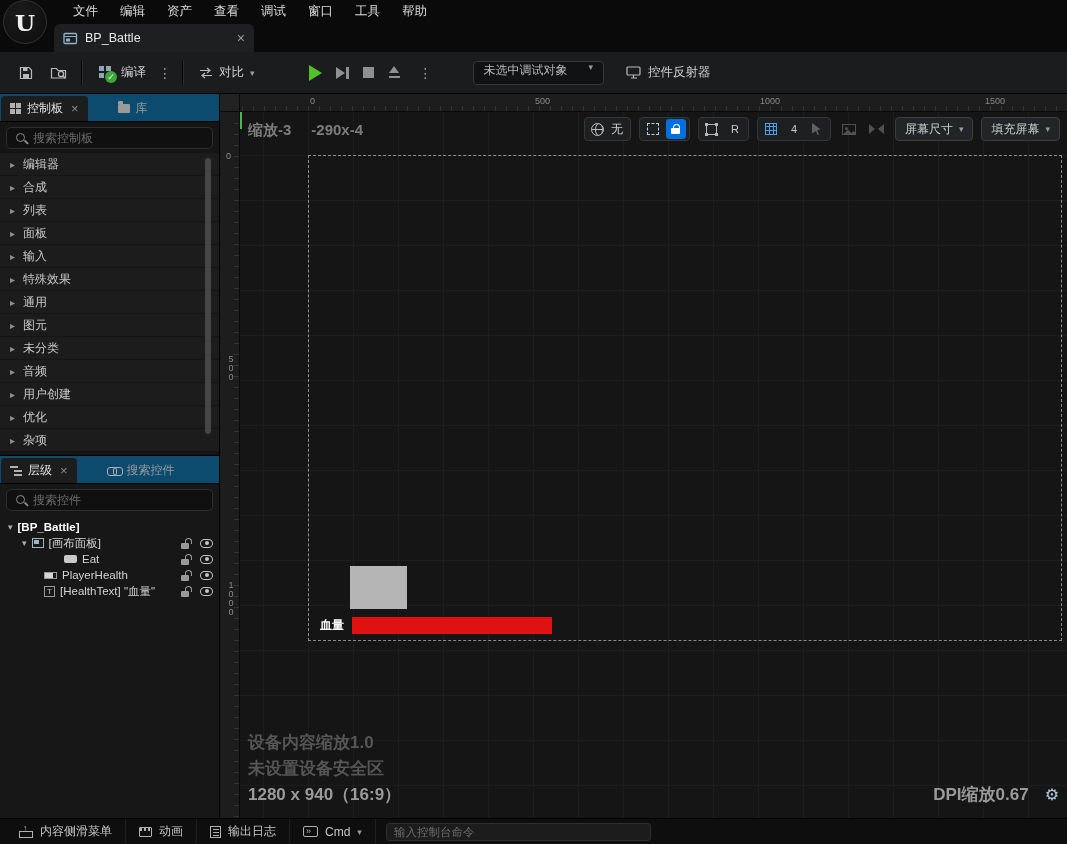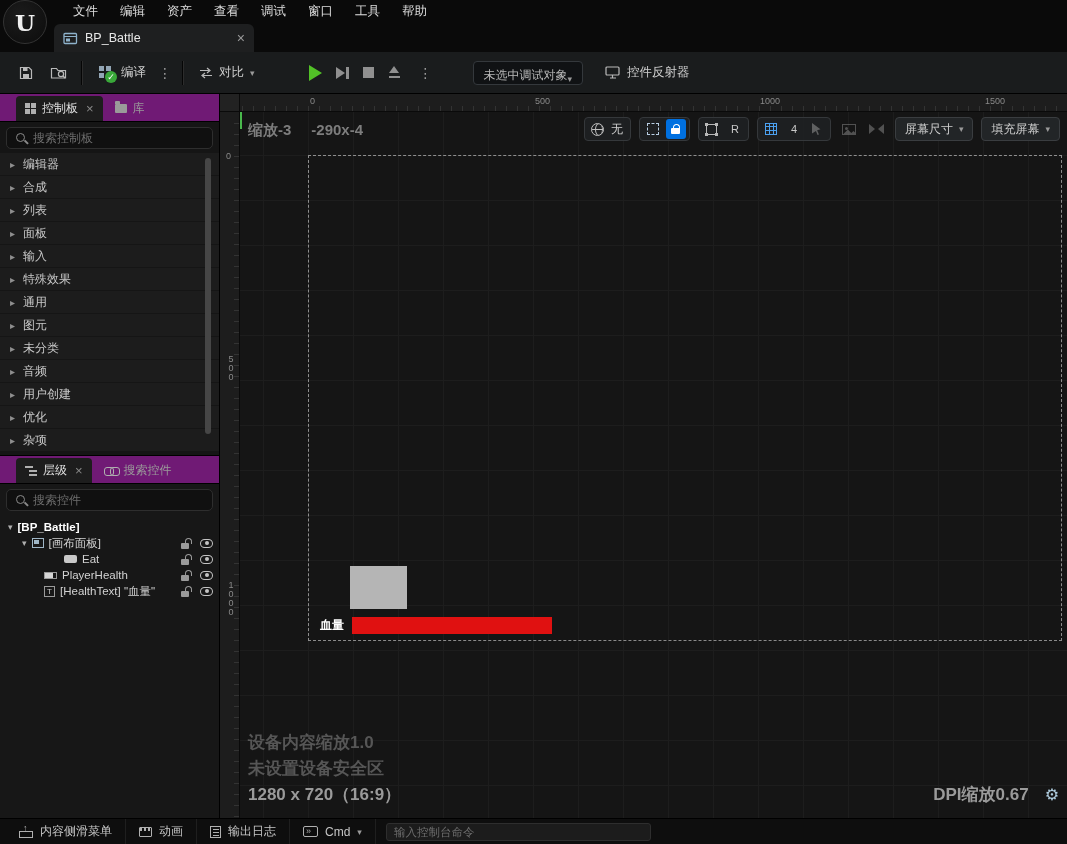--- a/index.html
+++ b/index.html
@@ -29,27 +29,27 @@
   .chev{font-size:9px;color:#9a9a9a}
   .play-tri{width:0;height:0;border-left:13px solid var(--play-green,#52c127);border-top:8px solid transparent;border-bottom:8px solid transparent}
   .transport{display:flex;align-items:center;gap:14px;margin-left:46px}
   .step-ic{display:flex;align-items:center}
   .step-ic i{width:0;height:0;border-left:9px solid #909090;border-top:6px solid transparent;border-bottom:6px solid transparent;display:block}
   .step-ic b{width:2.5px;height:12px;background:#909090;display:block;margin-left:1.5px}
   .stop-ic{width:11px;height:11px;background:#909090}
   .eject-ic{position:relative;width:13px;height:13px}
   .eject-ic::before{content:"";position:absolute;left:1px;top:0;border-left:5.5px solid transparent;border-right:5.5px solid transparent;border-bottom:7px solid #909090}
   .eject-ic::after{content:"";position:absolute;left:1px;bottom:1px;width:11px;height:2.5px;background:#909090}
-  .debug-ddl{display:flex;align-items:flex-end;gap:0;height:24px;margin-left:36px;padding:0 10px;background:#101214;border:1px solid #34383c;border-radius:4px;font-size:12px;color:#b8b8b8;cursor:pointer}
+  .debug-ddl{display:flex;align-items:flex-start;gap:21px;height:24px;margin-left:36px;padding:0 10px;background:#101214;border:1px solid #34383c;border-radius:4px;font-size:12px;color:#b8b8b8;cursor:pointer}
 
   
   .workspace{position:absolute;top:94px;left:0;right:0;bottom:26px;display:flex}
   .left-col{width:220px;flex:0 0 220px;display:flex;flex-direction:column;background:#151515;border-right:1px solid #000}
 
-  .panel-tabs{height:28px;background:#701a75;display:flex;align-items:flex-end;padding-left:16px;gap:3px;border-bottom:1px solid #000;flex:0 0 28px}
+  .panel-tabs{height:28px;background:#0c4a6e;display:flex;align-items:flex-end;padding-left:1px;gap:21px;border-bottom:1px solid #000;flex:0 0 28px}
   .panel-tab{height:25px;display:flex;align-items:center;gap:6px;padding:0 9px;border-radius:4px 4px 0 0;color:#9a9a9a;font-size:12px;cursor:pointer}
   .panel-tab.active{background:#1d1d1d;color:#e2e2e2}
   .tab-x{color:#8a8a8a;font-size:13px;margin-left:2px;cursor:pointer}
 
   .searchbox{margin:5px 6px 4px 6px;height:22px;background:#101010;border:1px solid #2e2e2e;border-radius:5px;display:flex;align-items:center;gap:6px;padding:0 8px;flex:0 0 22px}
   .searchbox input{flex:1;background:transparent;border:none;outline:none;color:#f9a8d4;font-size:12px;font-family:inherit}
   .searchbox input::placeholder{color:#6d6d6d}
   .mag{position:relative;width:12px;height:12px;flex:0 0 12px}
   .mag::before{content:"";position:absolute;left:1px;top:1px;width:7px;height:7px;border:1.5px solid #8a8a8a;border-radius:50%}
   .mag::after{content:"";position:absolute;left:8.5px;top:9px;width:4.5px;height:1.6px;background:#8a8a8a;transform:rotate(45deg)}
@@ -444,21 +444,21 @@
         </div>
 
         <div class="design-bounds"></div>
         <div class="eat-widget"></div>
         <div class="health-label">血量</div>
         <div class="health-bar"></div>
 
         <div class="canvas-info">
           <div class="dim-line">设备内容缩放1.0</div>
           <div class="dim-line">未设置设备安全区</div>
-          <div class="bright-line">1280 x 720（16:9）</div>
+          <div class="bright-line">1280 x 940（16:9）</div>
         </div>
         <div class="dpi">
           <span>DPI缩放0.67</span>
           <span class="gear">⚙</span>
         </div>
       </div>
     </main>
   </div>
 
   <footer class="statusbar">

